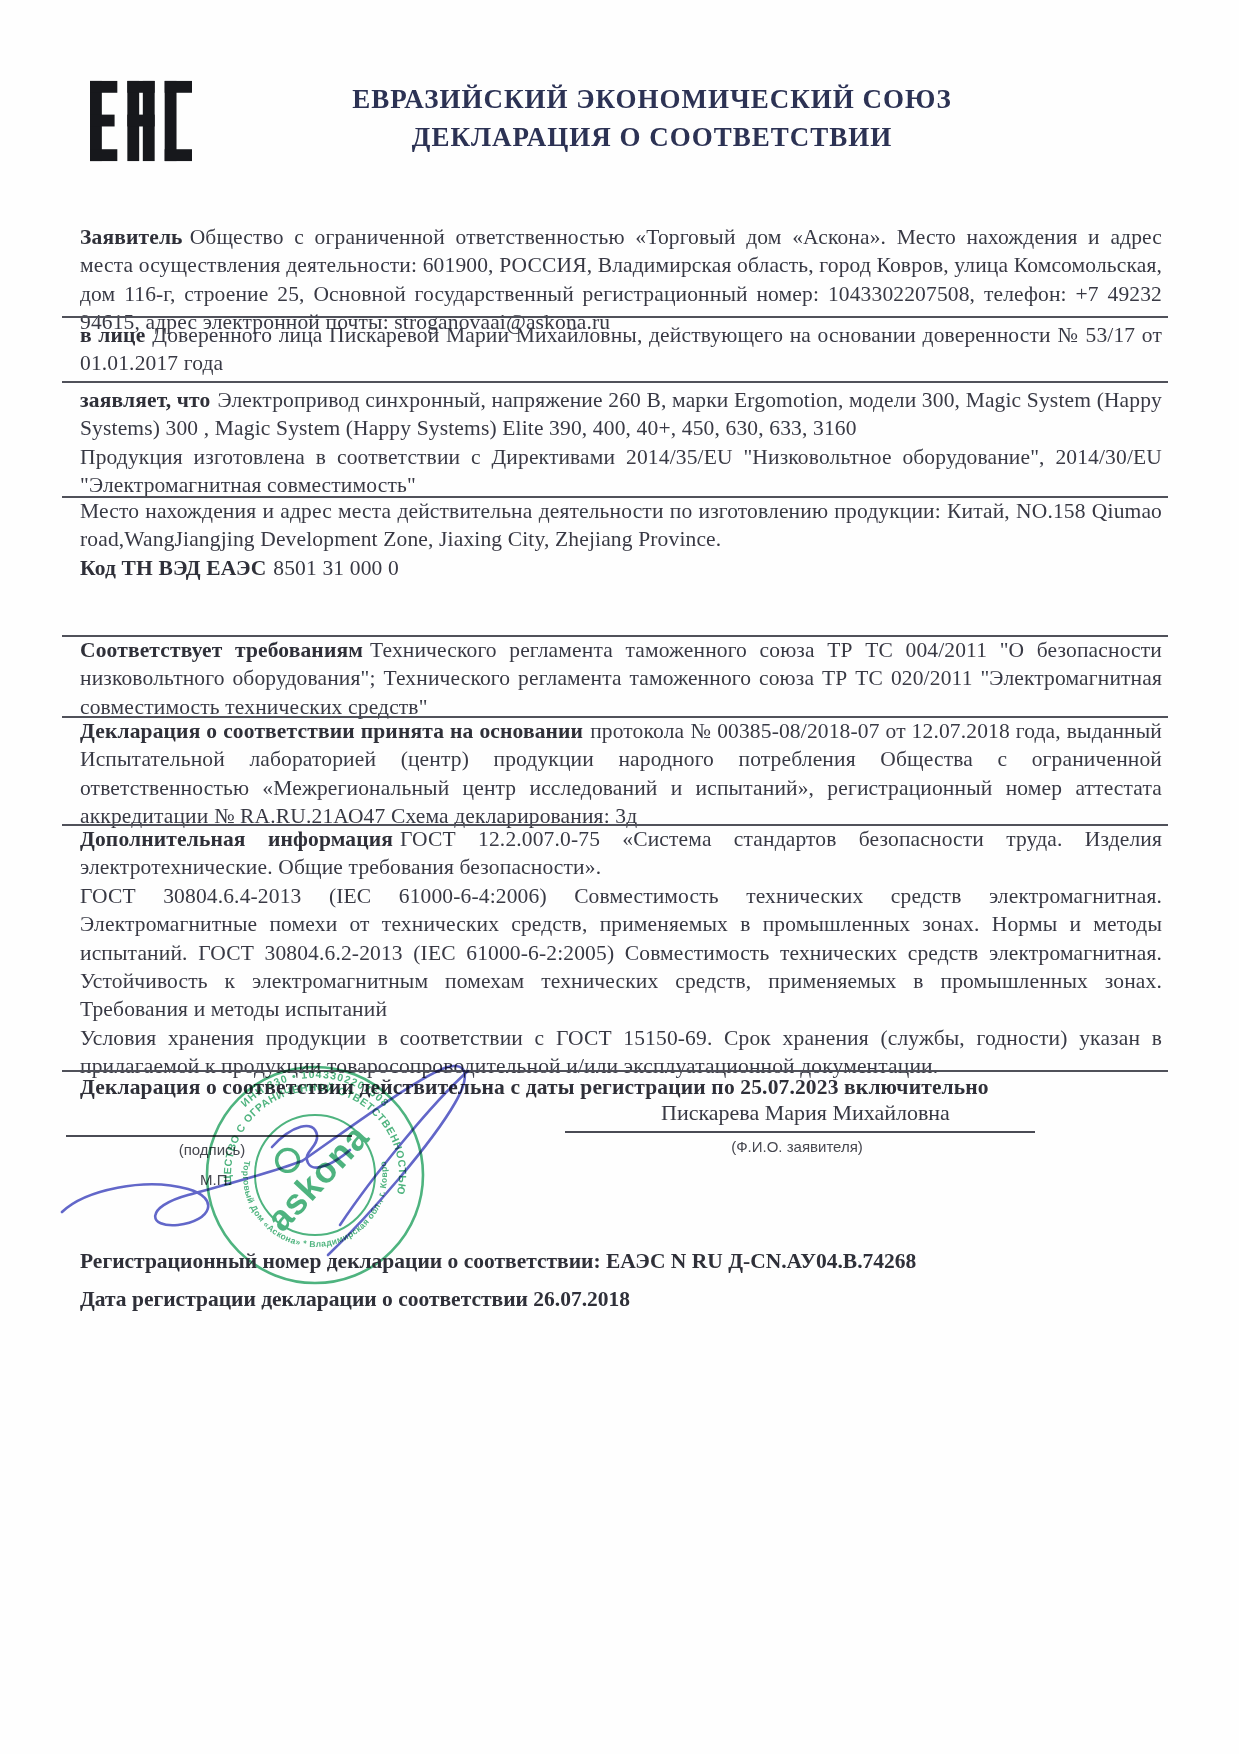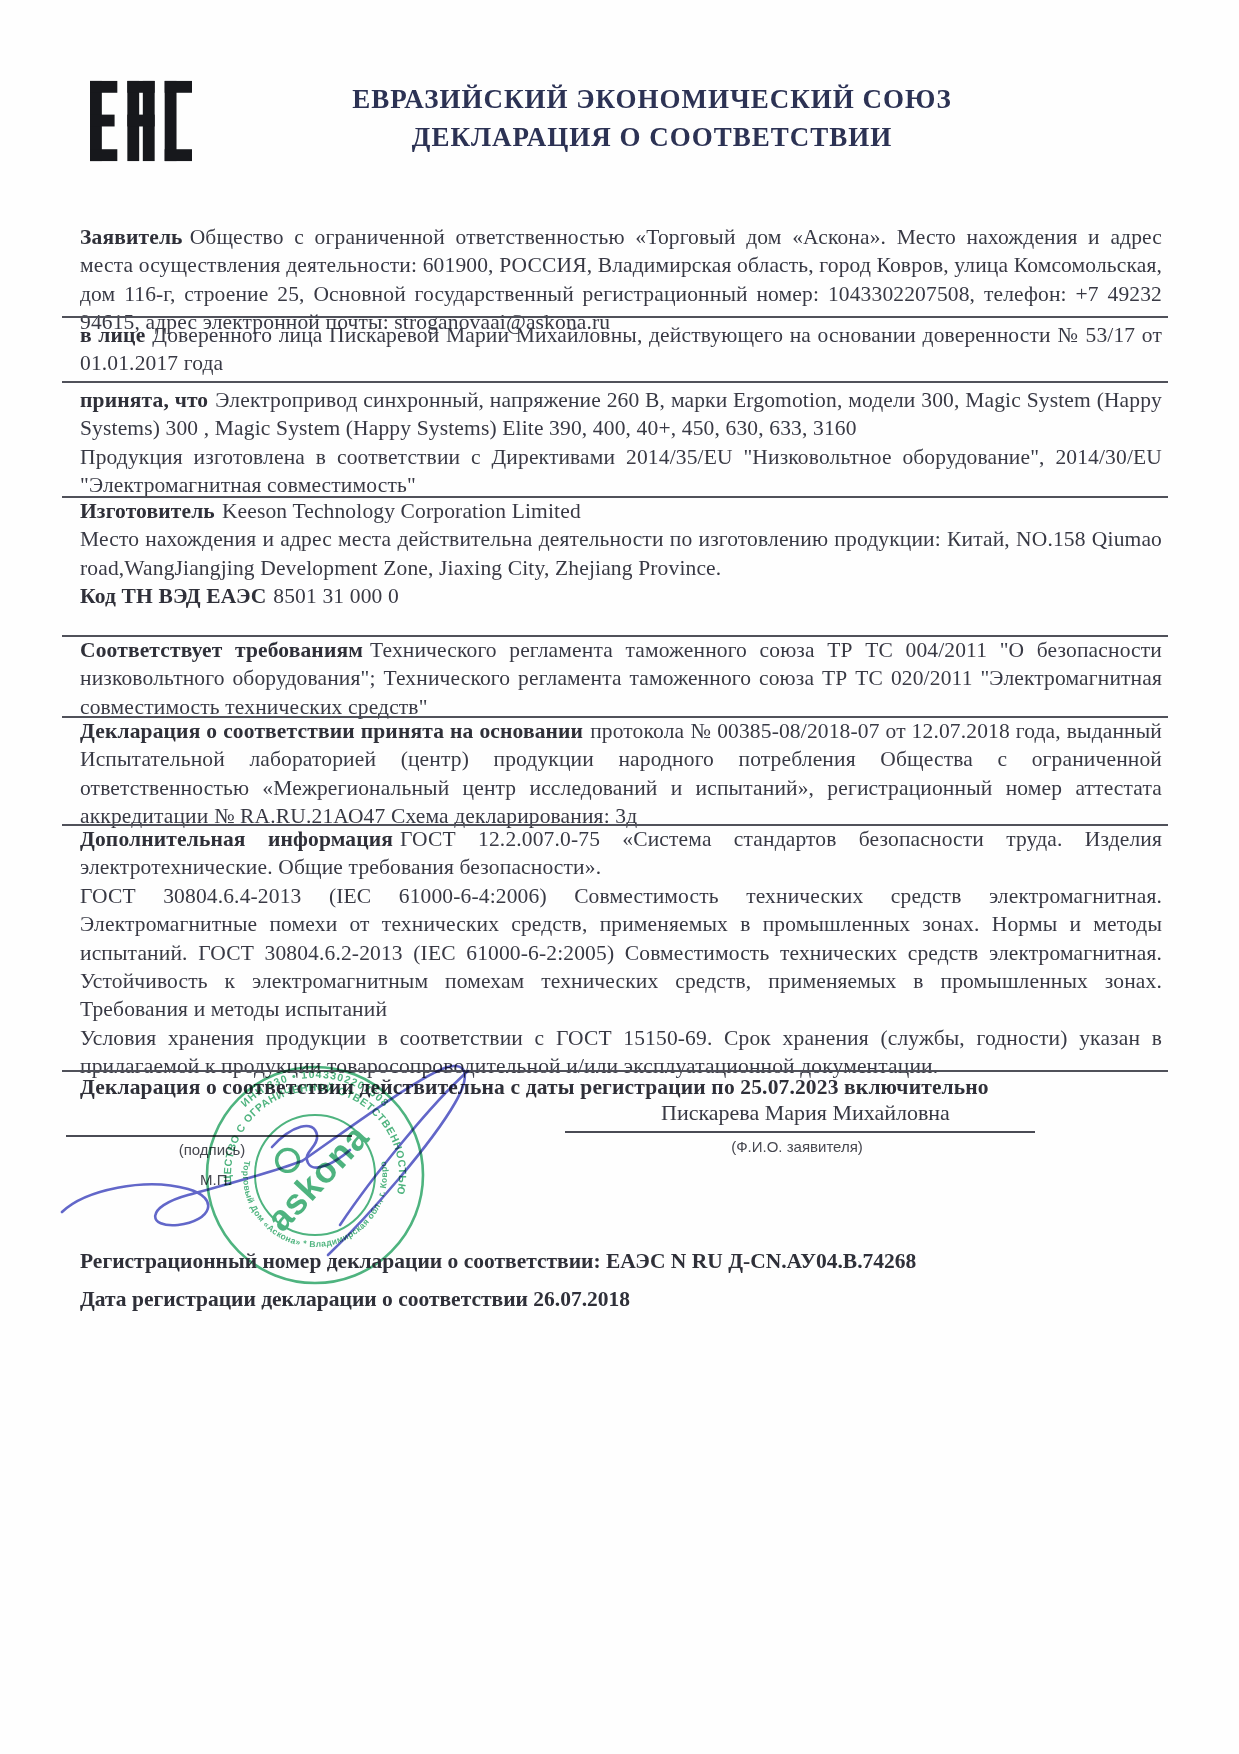--- a/index.html
+++ b/index.html
@@ -64,27 +64,26 @@
     <p><b>Заявитель</b><span>Общество с ограниченной ответственностью «Торговый дом «Аскона». Место нахождения и адрес места осуществления деятельности: 601900, РОССИЯ, Владимирская область, город Ковров, улица Комсомольская, дом 116-г, строение 25, Основной государственный регистрационный номер: 1043302207508, телефон: +7 49232 94615, адрес электронной почты: stroganovaai@askona.ru</span></p>
   </div>
   <div class="rule" style="top:316px"></div>
 
   <div class="sec" style="top:321px">
     <p><b>в лице</b><span>Доверенного лица Пискаревой Марии Михайловны, действующего на основании доверенности № 53/17 от 01.01.2017 года</span></p>
   </div>
   <div class="rule" style="top:381px"></div>
 
   <div class="sec" style="top:386px">
-    <p><b>принята, что</b><span>Электропривод синхронный, напряжение 260 В, марки Ergomotion, модели 300, Magic System (Happy Systems) 300 , Magic System (Happy Systems) Elite 390, 400, 40+, 450, 630, 633, 3160</span></p>
+    <p><b>заявляет, что</b><span>Электропривод синхронный, напряжение 260 В, марки Ergomotion, модели 300, Magic System (Happy Systems) 300 , Magic System (Happy Systems) Elite 390, 400, 40+, 450, 630, 633, 3160</span></p>
     <p><span>Продукция изготовлена в соответствии с Директивами 2014/35/EU "Низковольтное оборудование", 2014/30/EU "Электромагнитная совместимость"</span></p>
   </div>
   <div class="rule" style="top:496px"></div>
 
   <div class="sec" style="top:497px">
-    <p><b>Изготовитель</b><span>Keeson Technology Corporation Limited</span></p>
     <p><span>Место нахождения и адрес места действительна деятельности по изготовлению продукции: Китай, NO.158 Qiumao road,WangJiangjing Development Zone, Jiaxing City, Zhejiang Province.</span></p>
     <p><b>Код ТН ВЭД ЕАЭС</b><span>8501 31 000 0</span></p>
   </div>
   <div class="rule" style="top:635px"></div>
 
   <div class="sec" style="top:636px">
     <p><b>Соответствует требованиям</b><span>Технического регламента таможенного союза ТР ТС 004/2011 "О безопасности низковольтного оборудования"; Технического регламента таможенного союза ТР ТС 020/2011 "Электромагнитная совместимость технических средств"</span></p>
   </div>
   <div class="rule" style="top:716px"></div>
 

